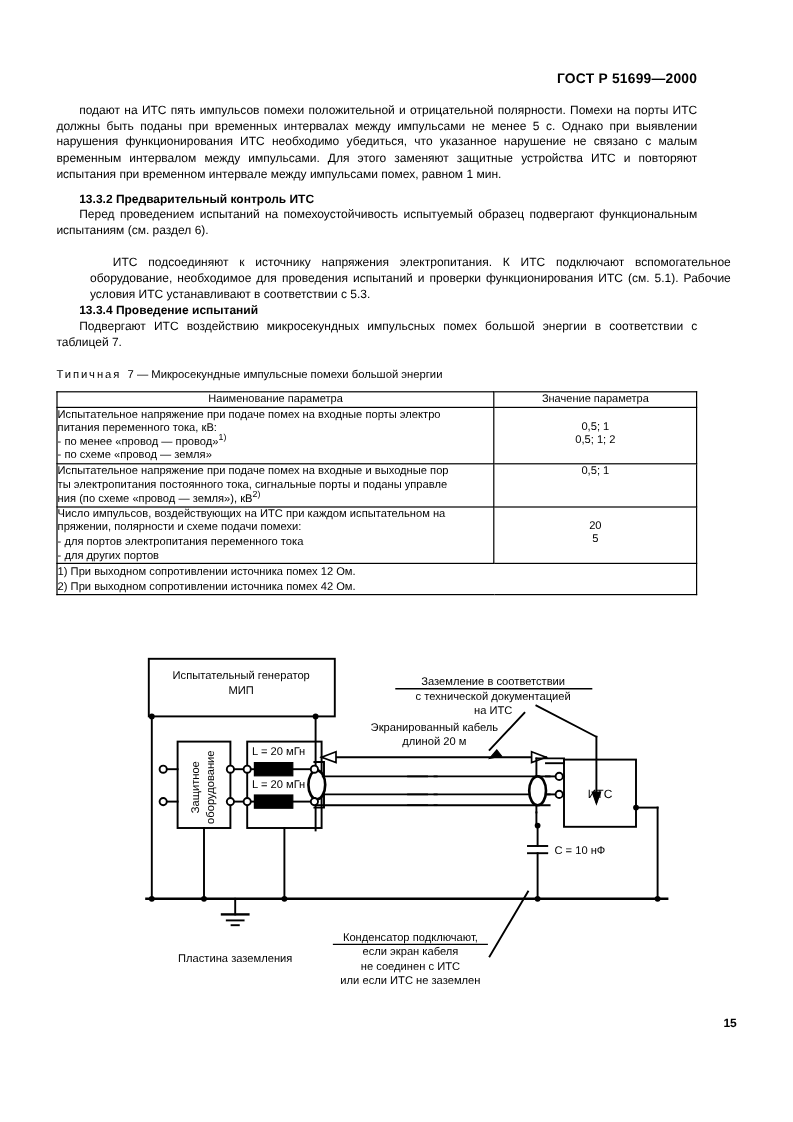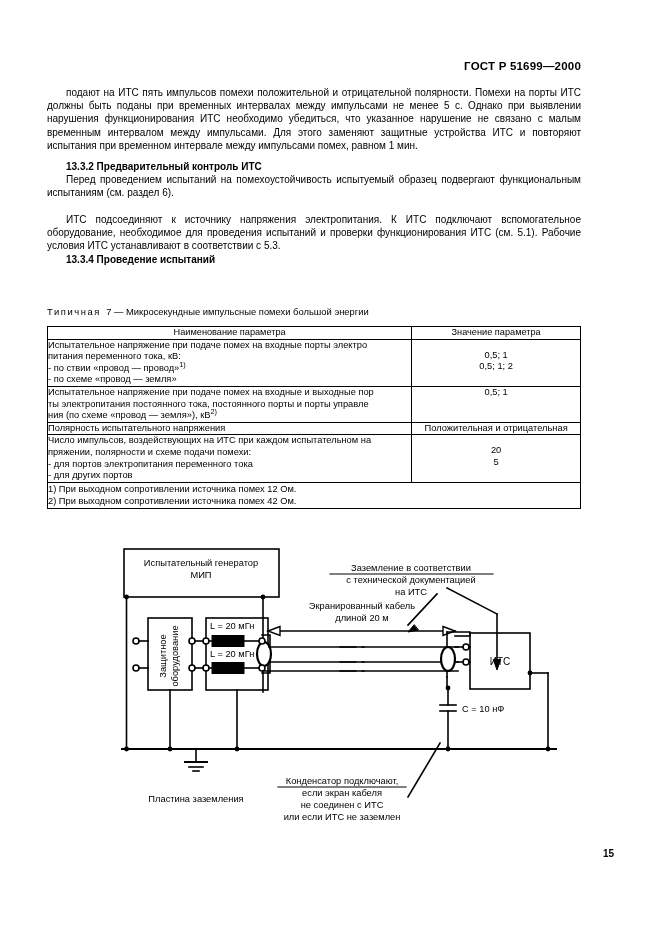--- a/index.html
+++ b/index.html
@@ -54,21 +54,21 @@
   .heading {
     font-weight: bold;
     text-indent: 19px;
     margin: 0;
   }
 
   #intro-para { top: 86px; }
   #sec-1-heading { top: 160px; }
   #sec-1-body { top: 173px; }
   #sec-2-heading { top: 200px; }
-  #sec-2-body { top: 213px; }
+  #sec-2-body { top: 213px; margin-left: 28px; }
   #sec-3-heading { top: 253px; }
   #sec-3-body { top: 266px; }
 
   
   .table-caption {
     position: absolute;
     left: 47px;
     top: 306px;
     font-size: 9.4px;
   }
@@ -162,20 +162,23 @@
     <p class="indent">Перед проведением испытаний на помехоустойчивость испытуемый образец подвергают функци­ональным испытаниям (см. раздел 6).</p>
   </div>
 
   <div class="body-block" id="sec-2-body">
     <p class="indent">ИТС подсоединяют к источнику напряжения электропитания. К ИТС подключают вспомогательное оборудование, необходимое для проведения испытаний и проверки функционирования ИТС (см. 5.1). Рабочие условия ИТС устанавливают в соответствии с 5.3.</p>
   </div>
 
   <div class="body-block" id="sec-3-heading">
     <p class="heading">13.3.4 Проведение испытаний</p>
   </div>
+  <div class="body-block" id="sec-3-body">
+    <p class="indent">Подвергают ИТС воздействию микросекундных импульсных помех большой энергии в соответ­ствии с таблицей 7.</p>
+  </div>
 
   <div class="table-caption">
     <span class="lbl">Типичная</span>&nbsp;
     <span>7</span>
     <span>—</span>
     <span>Микросекундные импульсные помехи большой энергии</span>
   </div>
 
   <table class="tbl">
     <thead>
@@ -183,50 +186,42 @@
         <th class="th-cell outer c-name">Наименование параметра</th>
         <th class="th-cell outer c-val">Значение параметра</th>
       </tr>
     </thead>
     <tbody>
 
       <tr>
         <td class="c-name">
           <span>Испытательное напряжение при подаче помех на входные порты электро­</span><br>
           <span>питания переменного тока, кВ:</span><br>
-          <span>- по ствии «провод — провод»</span><sup>1)</sup><br>
+          <span>- по менее «провод — провод»</span><sup>1)</sup><br>
           <span>- по схеме «провод — земля»</span>
         </td>
         <td class="c-val">
           <span class="spacer-line"></span>
           <span class="spacer-line"></span>
           <span class="vline">0,5; 1</span>
           <span class="vline">0,5; 1; 2</span>
         </td>
       </tr>
 
       <tr>
         <td class="c-name">
           <span>Испытательное напряжение при подаче помех на входные и выходные пор­</span><br>
-          <span>ты электропитания постоянного тока, постоянного порты и порты управле­</span><br>
+          <span>ты электропитания постоянного тока, сигнальные порты и поданы управле­</span><br>
           <span>ния (по схеме «провод — земля»), кВ</span><sup>2)</sup>
         </td>
         <td class="c-val">
           <span class="vline">0,5; 1</span>
         </td>
       </tr>
 
-      <tr>
-        <td class="c-name">
-          <span>Полярность испытательного напряжения</span>
-        </td>
-        <td class="c-val mid">
-          <span class="vline">Положительная и отрицательная</span>
-        </td>
-      </tr>
 
       <tr>
         <td class="c-name">
           <span>Число импульсов, воздействующих на ИТС при каждом испытательном на­</span><br>
           <span>пряжении, полярности и схеме подачи помехи:</span><br>
           <span>- для портов электропитания переменного тока</span><br>
           <span>- для других портов</span>
         </td>
         <td class="c-val">
           <span class="spacer-line"></span>

